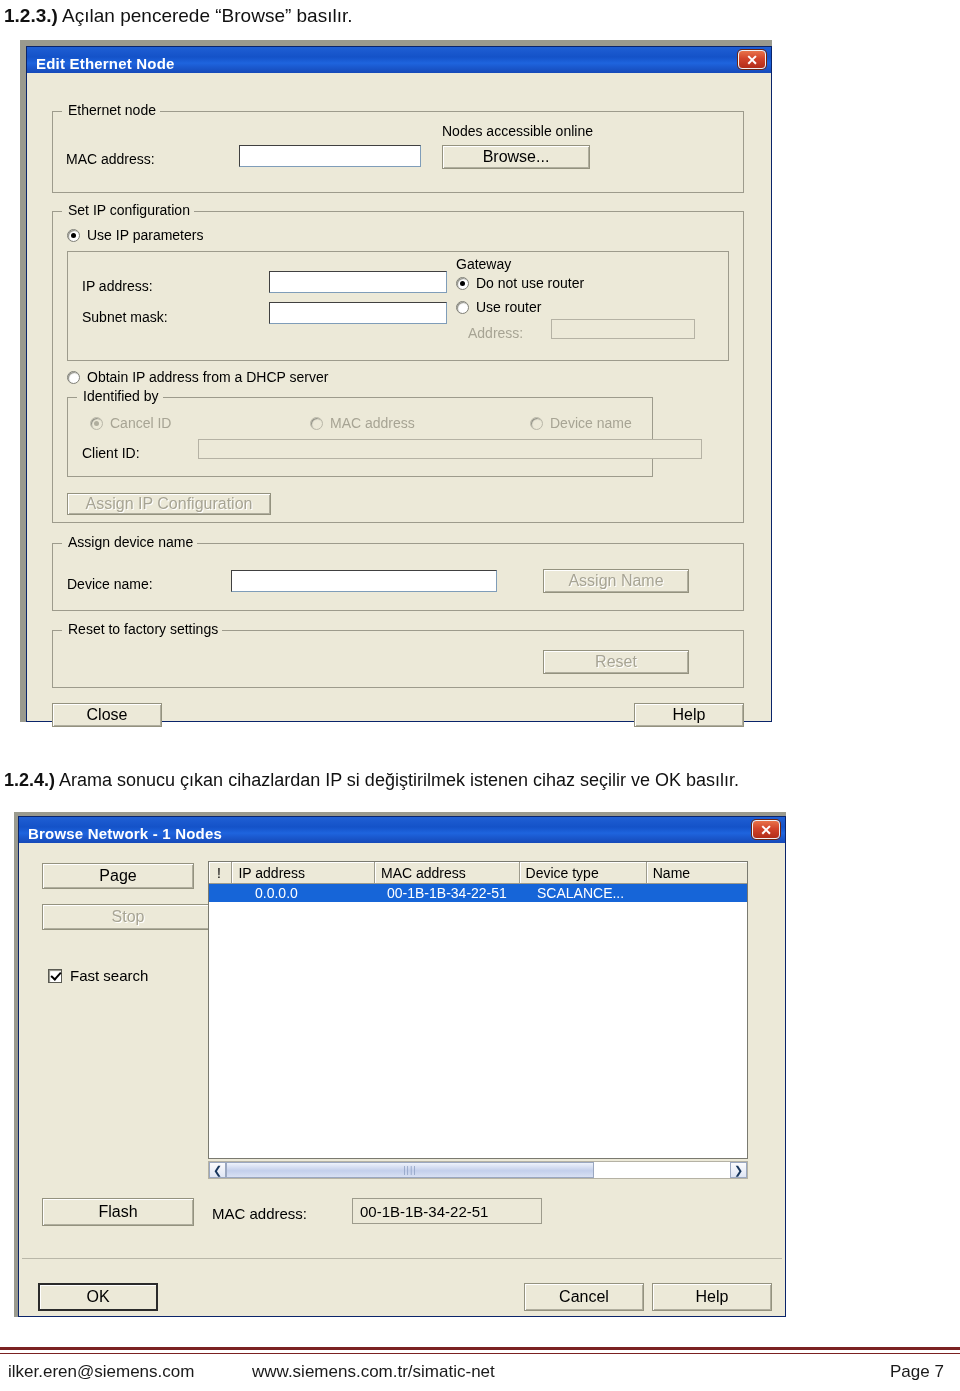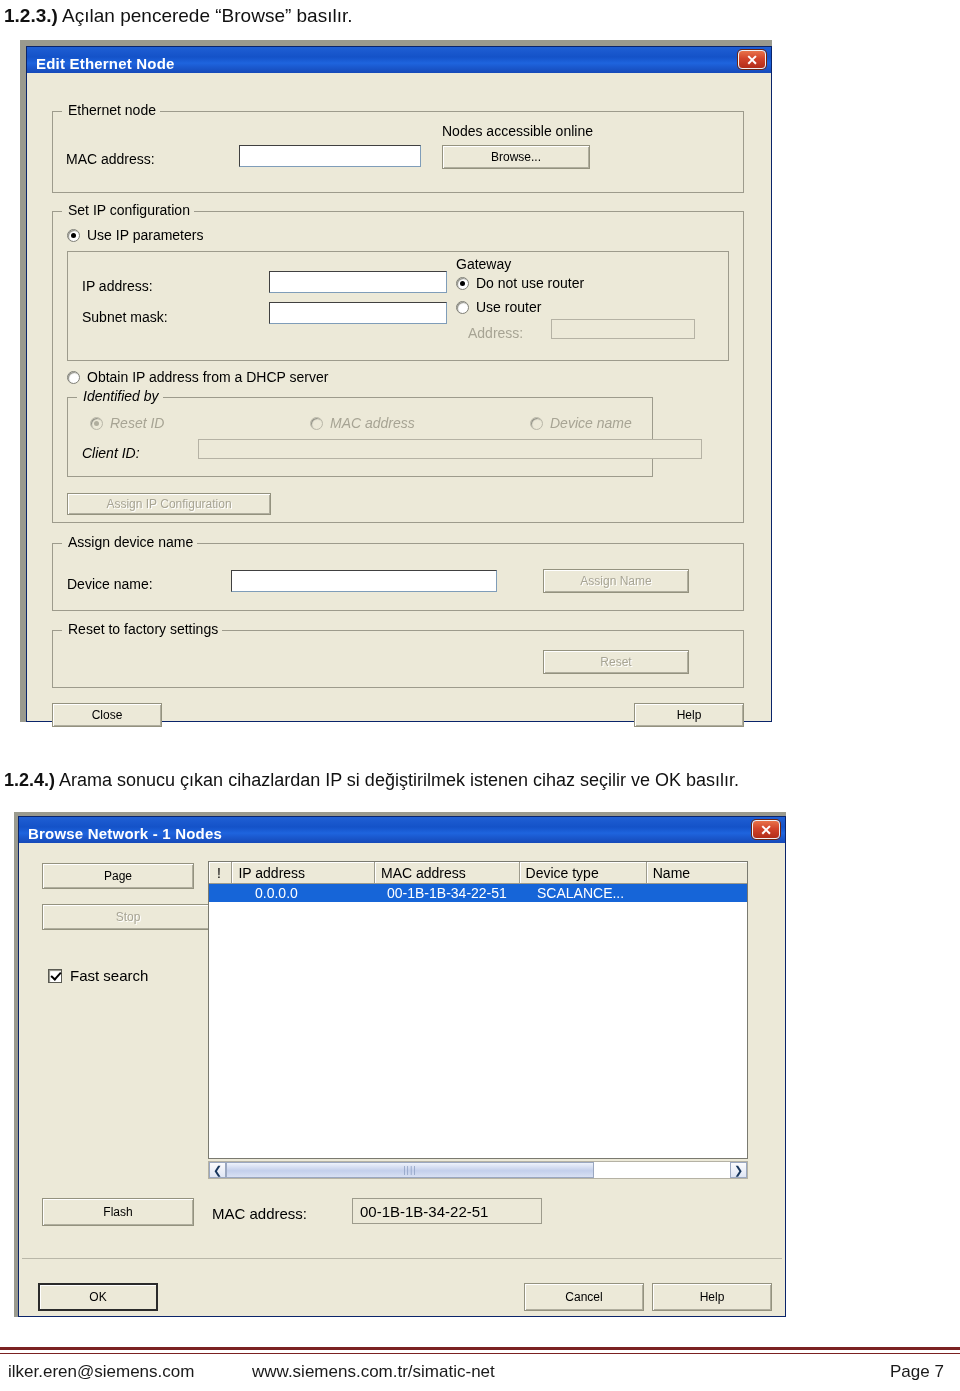--- a/index.html
+++ b/index.html
@@ -145,21 +145,21 @@
 
   .btn {
     position: absolute;
     background: #ece9d8;
     border: 1px solid #94927f;
     box-shadow: inset 1px 1px 0 #ffffff, inset -1px -1px 0 #b0ae9e;
     box-sizing: border-box;
     display: flex;
     align-items: center;
     justify-content: center;
-    font-size: 12px;
+    font-size: 16px;
     color: #000;
     cursor: pointer;
     white-space: nowrap;
   }
   .btn.disabled {
     color: #a7a494;
     text-shadow: 1px 1px 0 #ffffff;
     cursor: default;
   }
   .btn.default {
@@ -386,27 +386,27 @@
         </div>
         <div class="lbl dim" style="left:400px; top:74px;">Address:</div>
         <div class="textbox disabled" style="left:483px; top:68px; width:144px; height:20px;"></div>
       </div>
 
       <div class="radio" style="left:14px; top:158px;">
         <span class="dot"></span>
         <span>Obtain IP address from a DHCP server</span>
       </div>
 
-      <div class="groupbox" style="left:14px; top:186px; width:586px; height:80px;font-style:italic;">
+      <div class="groupbox" style="left:14px; top:186px; width:586px; height:80px;">
         <div class="gb-rule" style="left:83px; right:0;"></div>
         <div class="gb-legend">Identified by</div>
 
         <div class="radio checked disabled" style="left:22px; top:18px;">
           <span class="dot"></span>
-          <span>Reset ID</span>
+          <span>Cancel ID</span>
         </div>
         <div class="radio disabled" style="left:242px; top:18px;">
           <span class="dot"></span>
           <span>MAC address</span>
         </div>
         <div class="radio disabled" style="left:462px; top:18px;">
           <span class="dot"></span>
           <span>Device name</span>
         </div>
 

